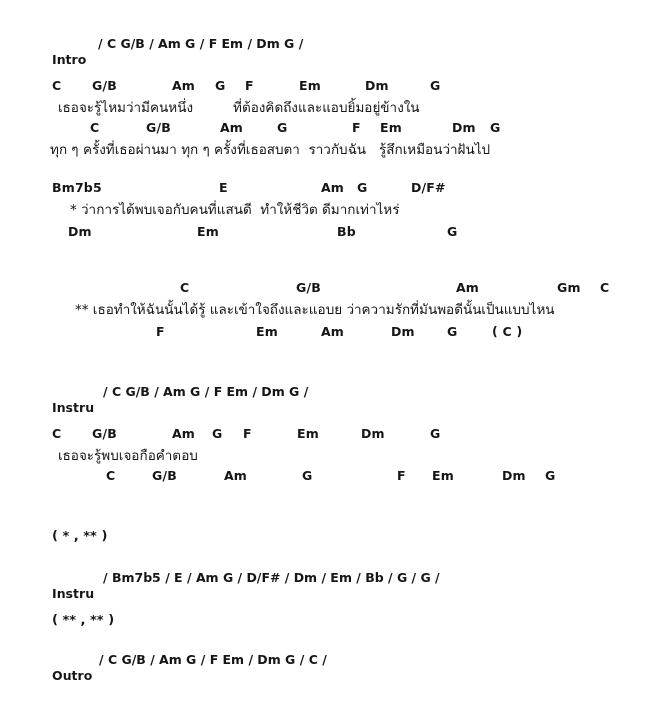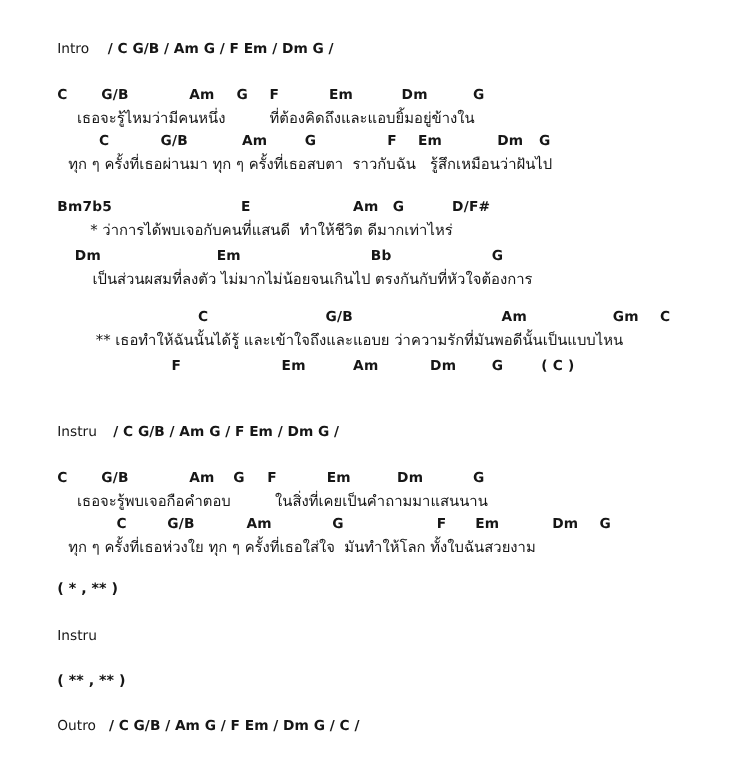--- a/index.html
+++ b/index.html
@@ -39,30 +39,29 @@
     white-space: pre;
   }
   .lyric-line {
     font-size: 13.5px;
     font-weight: normal;
   }
   .lyric {
     position: absolute;
     top: 0;
     white-space: pre;
-    margin-left: 12px;
   }
   .section-line {
     font-size: 12.5px;
     font-weight: bold;
   }
   .section-label {
     position: absolute;
-    top: 0;
-    font-weight: normal;
+    top: 16px;
+    font-weight: bold;
     white-space: pre;
   }
   .section-chords {
     position: absolute;
     top: 0;
     font-weight: bold;
     white-space: pre;
   }
   .repeat-line {
     font-size: 13px;
@@ -124,23 +123,20 @@
   <div class="line lyric-line" style="top:198px">
     <span class="lyric" style="left:70px">* ว่าการได้พบเจอกับคนที่แสนดี  ทำให้ชีวิต ดีมากเท่าไหร่</span>
   </div>
 
   <div class="line chord-line" style="top:224px">
     <span class="chord" style="left:68px">Dm</span>
     <span class="chord" style="left:197px">Em</span>
     <span class="chord" style="left:337px">Bb</span>
     <span class="chord" style="left:447px">G</span>
   </div>
-  <div class="line lyric-line" style="top:242px">
-    <span class="lyric" style="left:72px">เป็นส่วนผสมที่ลงตัว ไม่มากไม่น้อยจนเกินไป ตรงกันกับที่หัวใจต้องการ</span>
-  </div>
 
   <div class="line chord-line" style="top:280px">
     <span class="chord" style="left:180px">C</span>
     <span class="chord" style="left:296px">G/B</span>
     <span class="chord" style="left:456px">Am</span>
     <span class="chord" style="left:557px">Gm</span>
     <span class="chord" style="left:600px">C</span>
   </div>
   <div class="line lyric-line" style="top:298px">
     <span class="lyric" style="left:75px">** เธอทำให้ฉันนั้นได้รู้ และเข้าใจถึงและแอบย ว่าความรักที่มันพอดีนั้นเป็นแบบไหน</span>
@@ -165,43 +161,40 @@
     <span class="chord" style="left:92px">G/B</span>
     <span class="chord" style="left:172px">Am</span>
     <span class="chord" style="left:212px">G</span>
     <span class="chord" style="left:243px">F</span>
     <span class="chord" style="left:297px">Em</span>
     <span class="chord" style="left:361px">Dm</span>
     <span class="chord" style="left:430px">G</span>
   </div>
   <div class="line lyric-line" style="top:444px">
     <span class="lyric" style="left:58px">เธอจะรู้พบเจอกือคำตอบ</span>
-    <span class="lyric" style="left:238px">ในสิ่งที่เคยเป็นคำถามมาแสนนาน</span>
   </div>
 
   <div class="line chord-line" style="top:468px">
     <span class="chord" style="left:106px">C</span>
     <span class="chord" style="left:152px">G/B</span>
     <span class="chord" style="left:224px">Am</span>
     <span class="chord" style="left:302px">G</span>
     <span class="chord" style="left:397px">F</span>
     <span class="chord" style="left:432px">Em</span>
     <span class="chord" style="left:502px">Dm</span>
     <span class="chord" style="left:545px">G</span>
   </div>
-  <div class="line lyric-line" style="top:486px">
-    <span class="lyric" style="left:50px">ทุก ๆ ครั้งที่เธอห่วงใย ทุก ๆ ครั้งที่เธอใส่ใจ  มันทำให้โลก ทั้งใบฉันสวยงาม</span>
-  </div>
 
   <div class="line repeat-line" style="top:528px">
     <span class="repeat-text">( * , ** )</span>
   </div>
 
   <div class="line section-line" style="top:570px">
     <span class="section-label" style="left:52px">Instru</span>
+    <span class="section-chords" style="left:103px">/ Bm7b5 / E / Am G / D/F# / Dm / Em / Bb / G / G /</span>
   </div>
 
   <div class="line repeat-line" style="top:612px">
     <span class="repeat-text">( ** , ** )</span>
   </div>
 
   <div class="line section-line" style="top:652px">
     <span class="section-label" style="left:52px">Outro</span>
     <span class="section-chords" style="left:99px">/ C G/B / Am G / F Em / Dm G / C /</span>
   </div>

